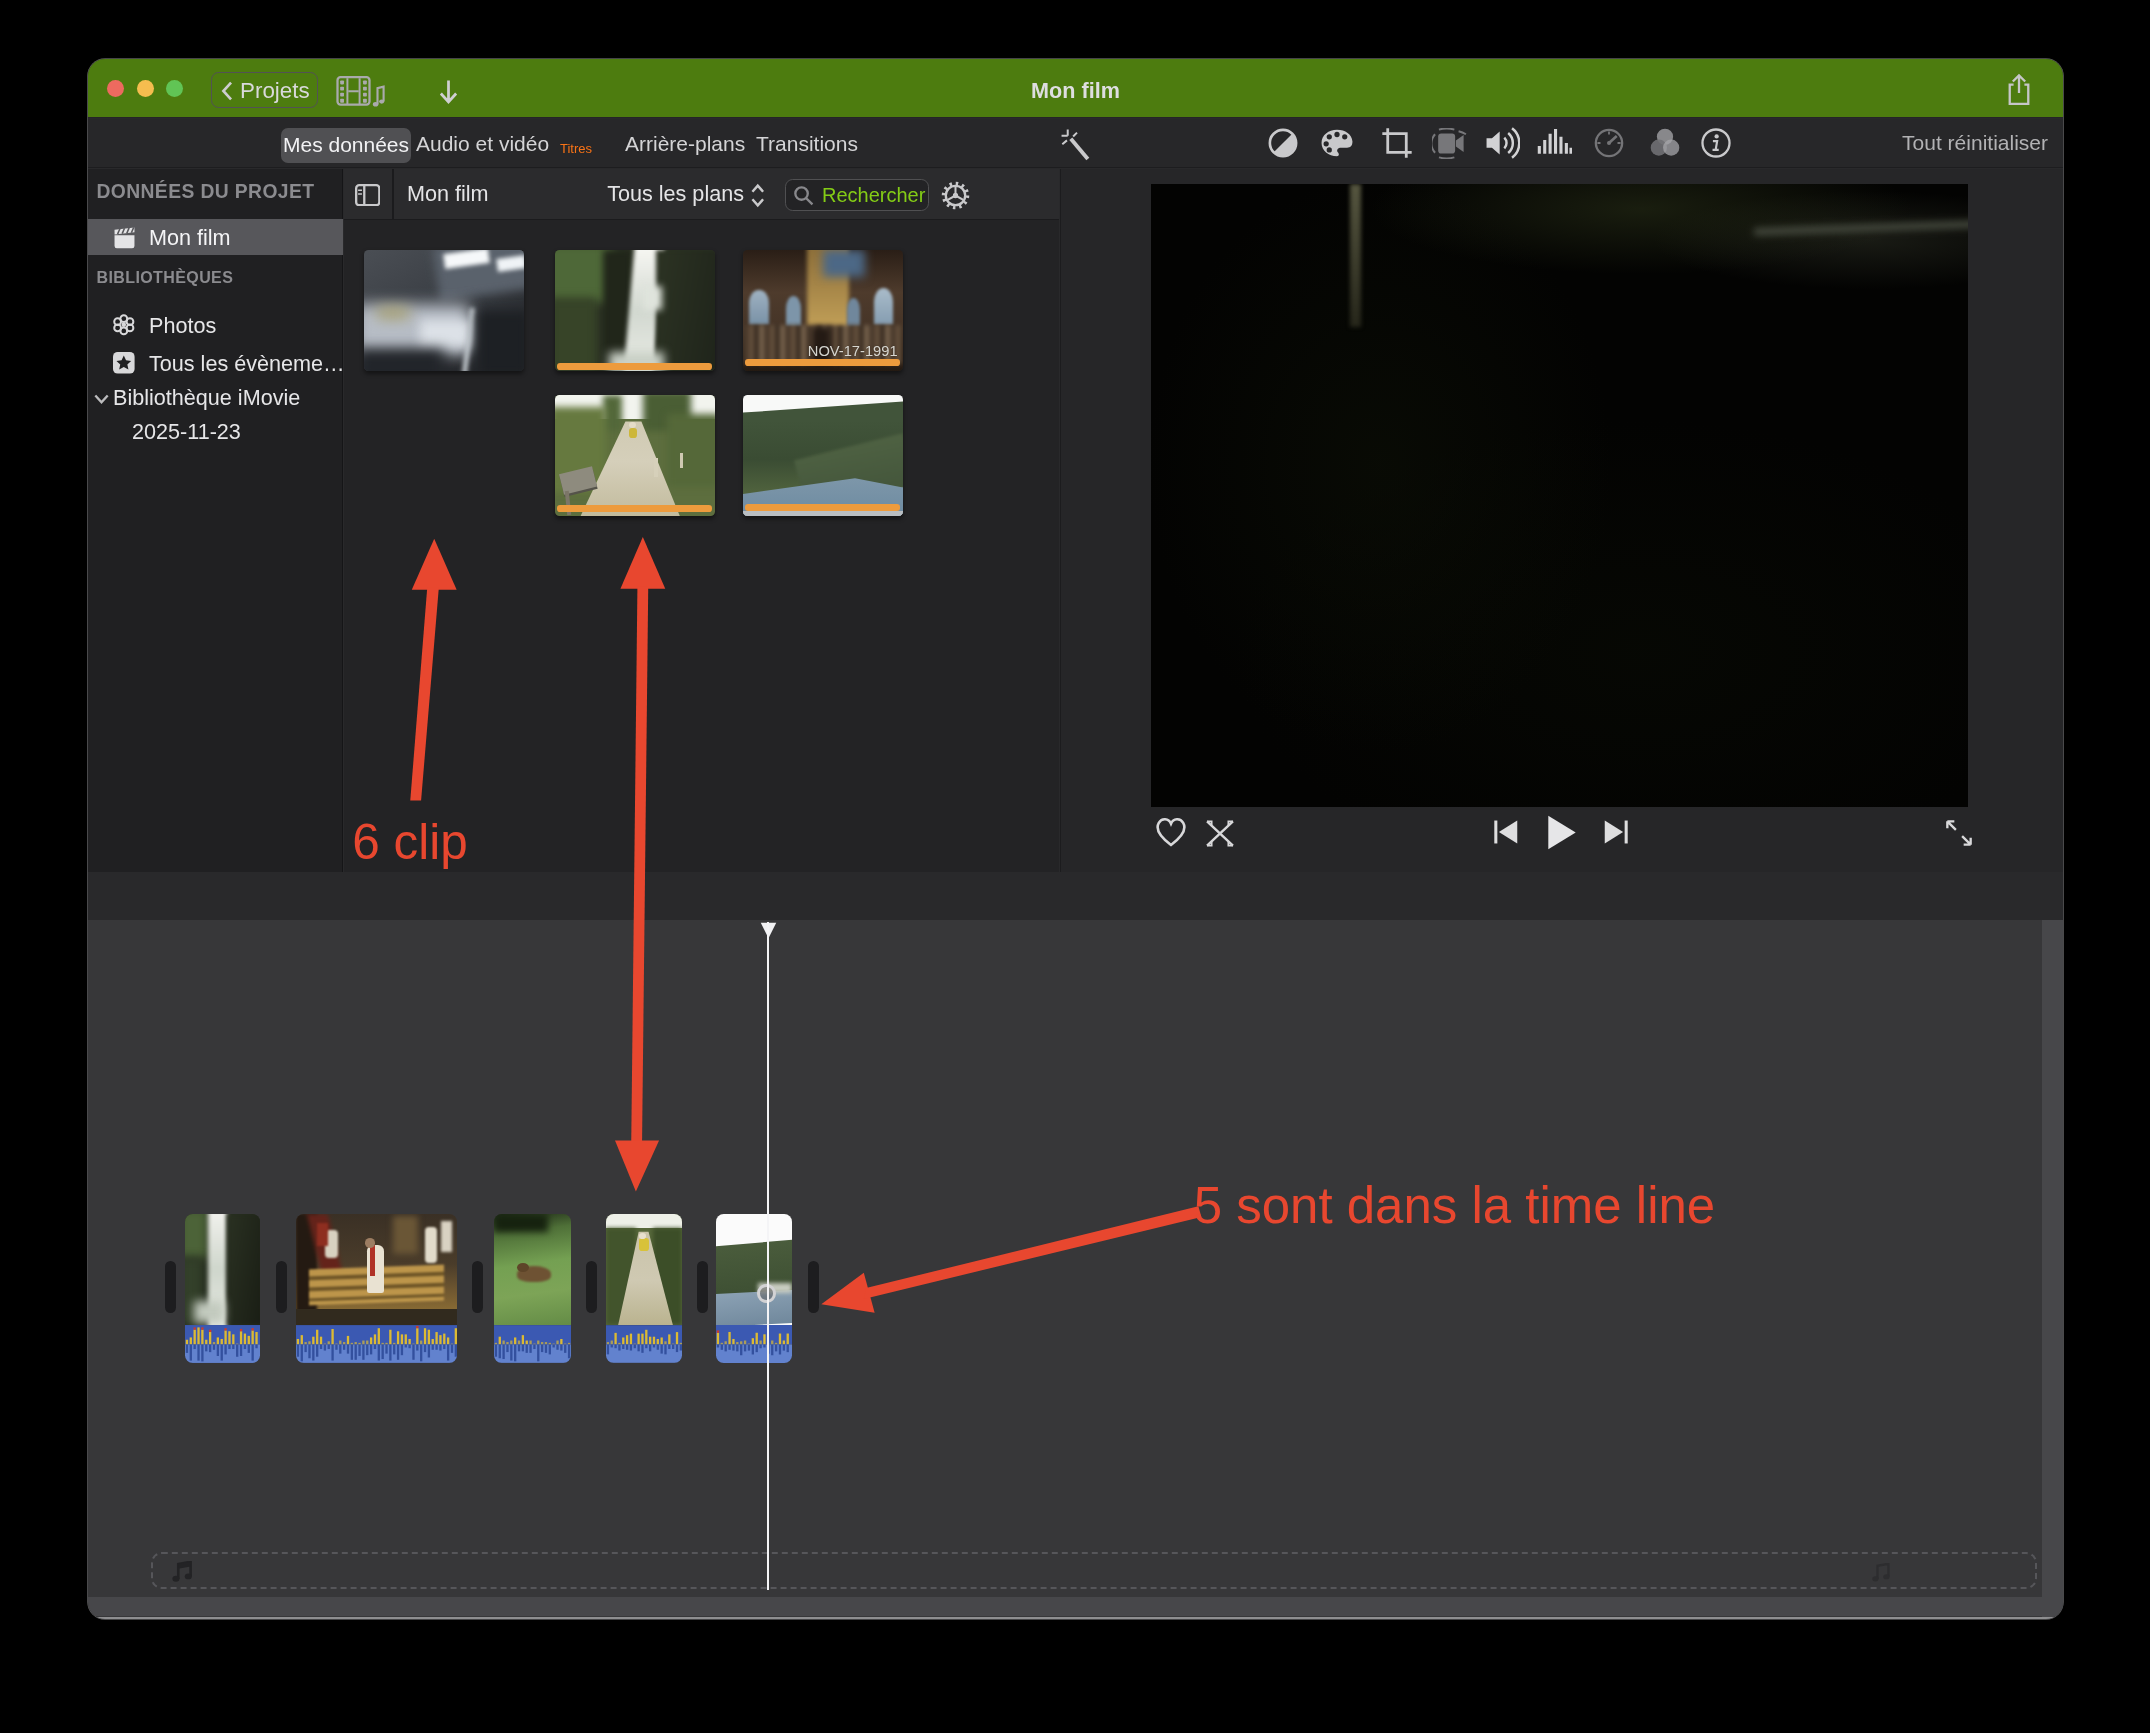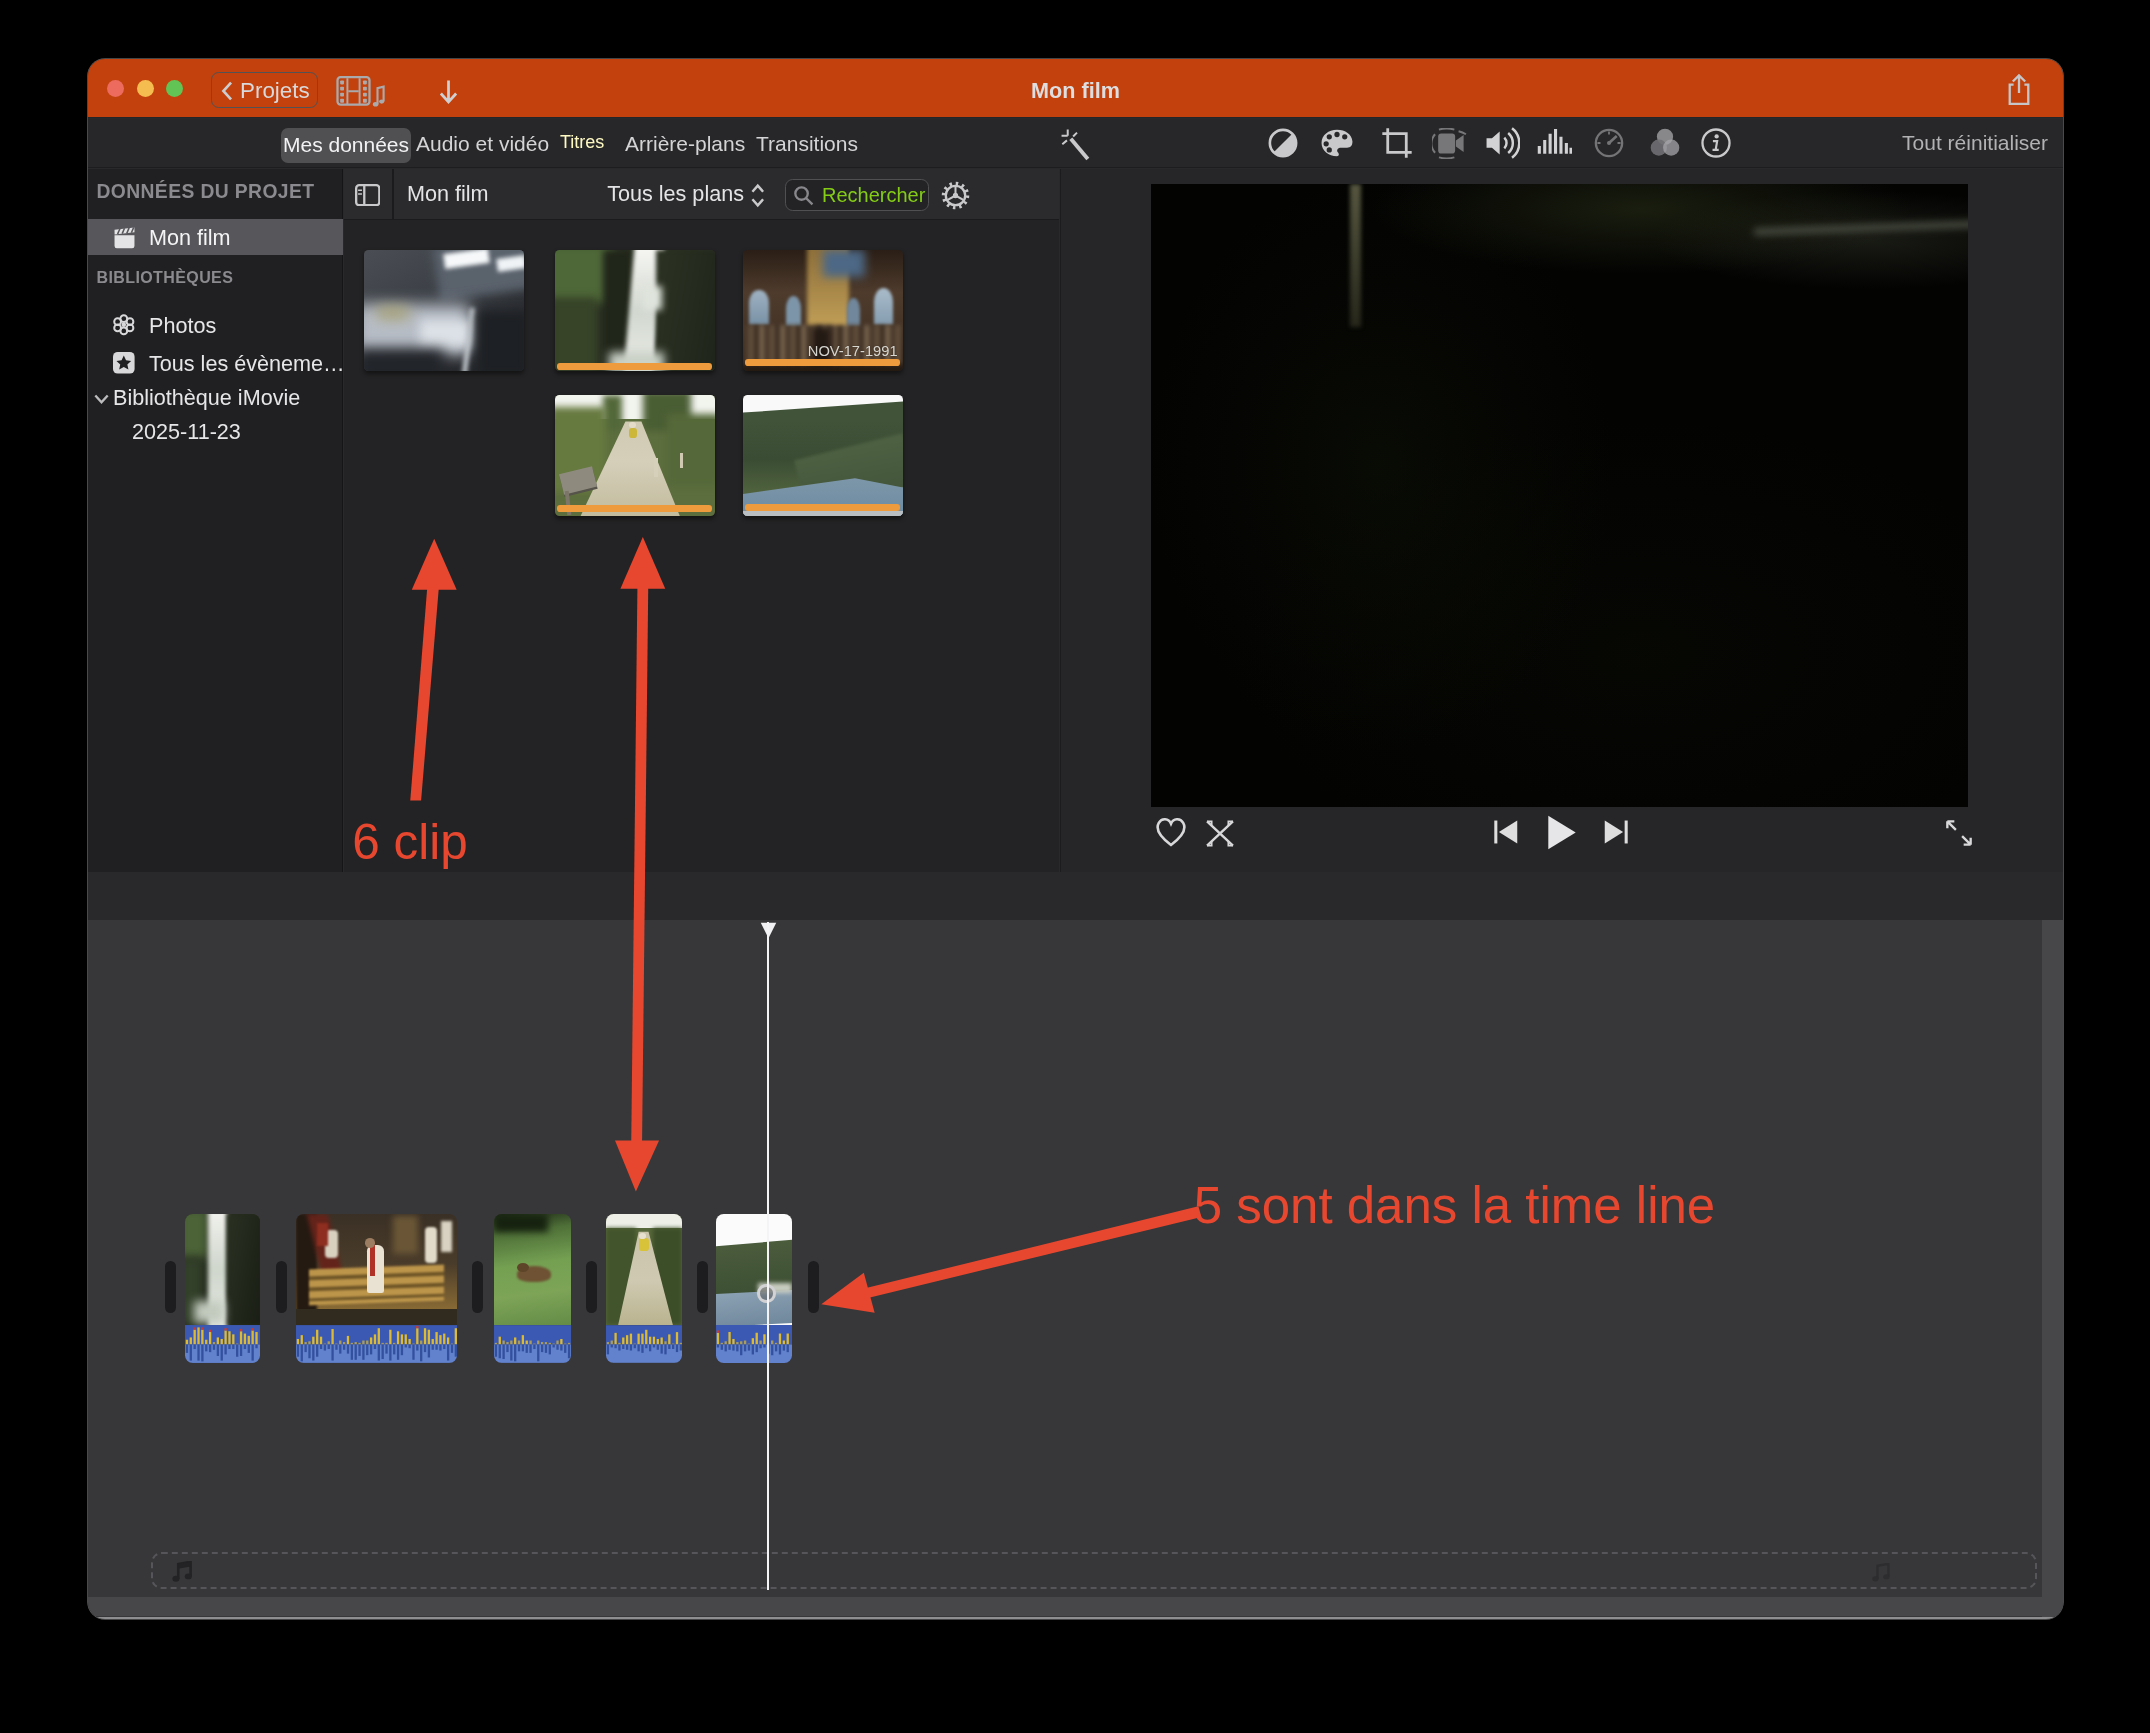--- a/index.html
+++ b/index.html
@@ -7,21 +7,21 @@
     font-family:"Liberation Sans", sans-serif; }
   #win { position:absolute; left:88px; top:59px; width:1975px; height:1560px;
     background:#29292b; border-radius:17px; overflow:hidden;
     box-shadow:0 0 0 0.8px #5d5d5f; }
   .abs { position:absolute; white-space:nowrap; }
 </style>
 </head>
 <body>
 <div id="win">
 
-  <div class="abs" style="left:0;top:0;width:1975px;height:59px;background:#c2410c;border-bottom:1.5px solid #252527;">
+  <div class="abs" style="left:0;top:0;width:1975px;height:59px;background:#4d7c0f;border-bottom:1.5px solid #252527;">
     <div class="abs" style="left:19.3px;top:21px;width:17px;height:17px;border-radius:50%;background:#ed6a5f;"></div>
     <div class="abs" style="left:49px;top:21px;width:17px;height:17px;border-radius:50%;background:#f5bd4f;"></div>
     <div class="abs" style="left:78px;top:21px;width:17px;height:17px;border-radius:50%;background:#61c455;"></div>
     <div class="abs" style="left:123px;top:13px;width:107px;height:36px;border:1.5px solid #525254;border-radius:7.7px;color:#d9d9db;font-size:22.4px;">
       <svg class="abs" style="left:9.3px;top:7.7px;" width="12.4" height="20" viewBox="0 0 16 26">
           <path d="M13 2 L3 13 L13 24" stroke="#cdcdcf" stroke-width="3.4" fill="none"></path>
         </svg>
       <span class="abs" style="left:28px;top:5.4px;">Projets</span>
     </div>
     <svg class="abs" style="left:248px;top:17px;" width="51" height="32" viewBox="0 0 66 42">
@@ -47,21 +47,21 @@
     <div class="abs" style="left:910px;top:19.3px;width:155px;text-align:center;color:#dedee0;font-size:21.6px;font-weight:bold;">Mon film</div>
     <svg class="abs" style="left:1917px;top:14px;" width="28" height="34" viewBox="0 0 36 44">
       <path d="M18 4 L18 26 M10 11 L18 3 L26 11" stroke="#c6c6c8" stroke-width="3" fill="none"></path>
       <path d="M11 15 L6 15 L6 40 L30 40 L30 15 L25 15" stroke="#c6c6c8" stroke-width="3" fill="none"></path>
     </svg>
   </div>
 
   <div class="abs" style="left:0;top:60px;width:1975px;height:49px;background:#272729;border-bottom:1.5px solid #1d1d1f;">
     <div class="abs" style="left:193px;top:8.5px;width:130px;height:35px;background:#505053;border-radius:7px;text-align:center;color:#f2f2f4;font-size:21px;padding-top:5.4px;">Mes données</div>
     <div class="abs" style="left:328px;top:13px;color:#d4d4d6;font-size:21px;">Audio et vidéo</div>
-    <div class="abs" style="left:472px;top:13px;color:#fef9c3;font-size:18px;">Titres</div>
+    <div class="abs" style="left:472px;top:22px;color:#f97316;font-size:13px;">Titres</div>
     <div class="abs" style="left:537px;top:13px;color:#d4d4d6;font-size:21px;">Arrière-plans</div>
     <div class="abs" style="left:668px;top:13px;color:#d4d4d6;font-size:21px;">Transitions</div>
 
     <svg class="abs" style="left:972px;top:8.5px;" width="34" height="34" viewBox="0 0 44 44">
       <path d="M14 14 L36 40" stroke="#c9c9cb" stroke-width="5"></path>
       <path d="M10 2 L10 10 M2 10 L10 10 M22 6 L17 11 M3 21 L9 16" stroke="#c9c9cb" stroke-width="2.6" fill="none"></path>
     </svg>
 
     <svg class="abs" style="left:1178px;top:7px;" width="34" height="34" viewBox="0 0 44 44">
       <circle cx="22" cy="22" r="17" fill="none" stroke="#c9c9cb" stroke-width="3.4"></circle>

